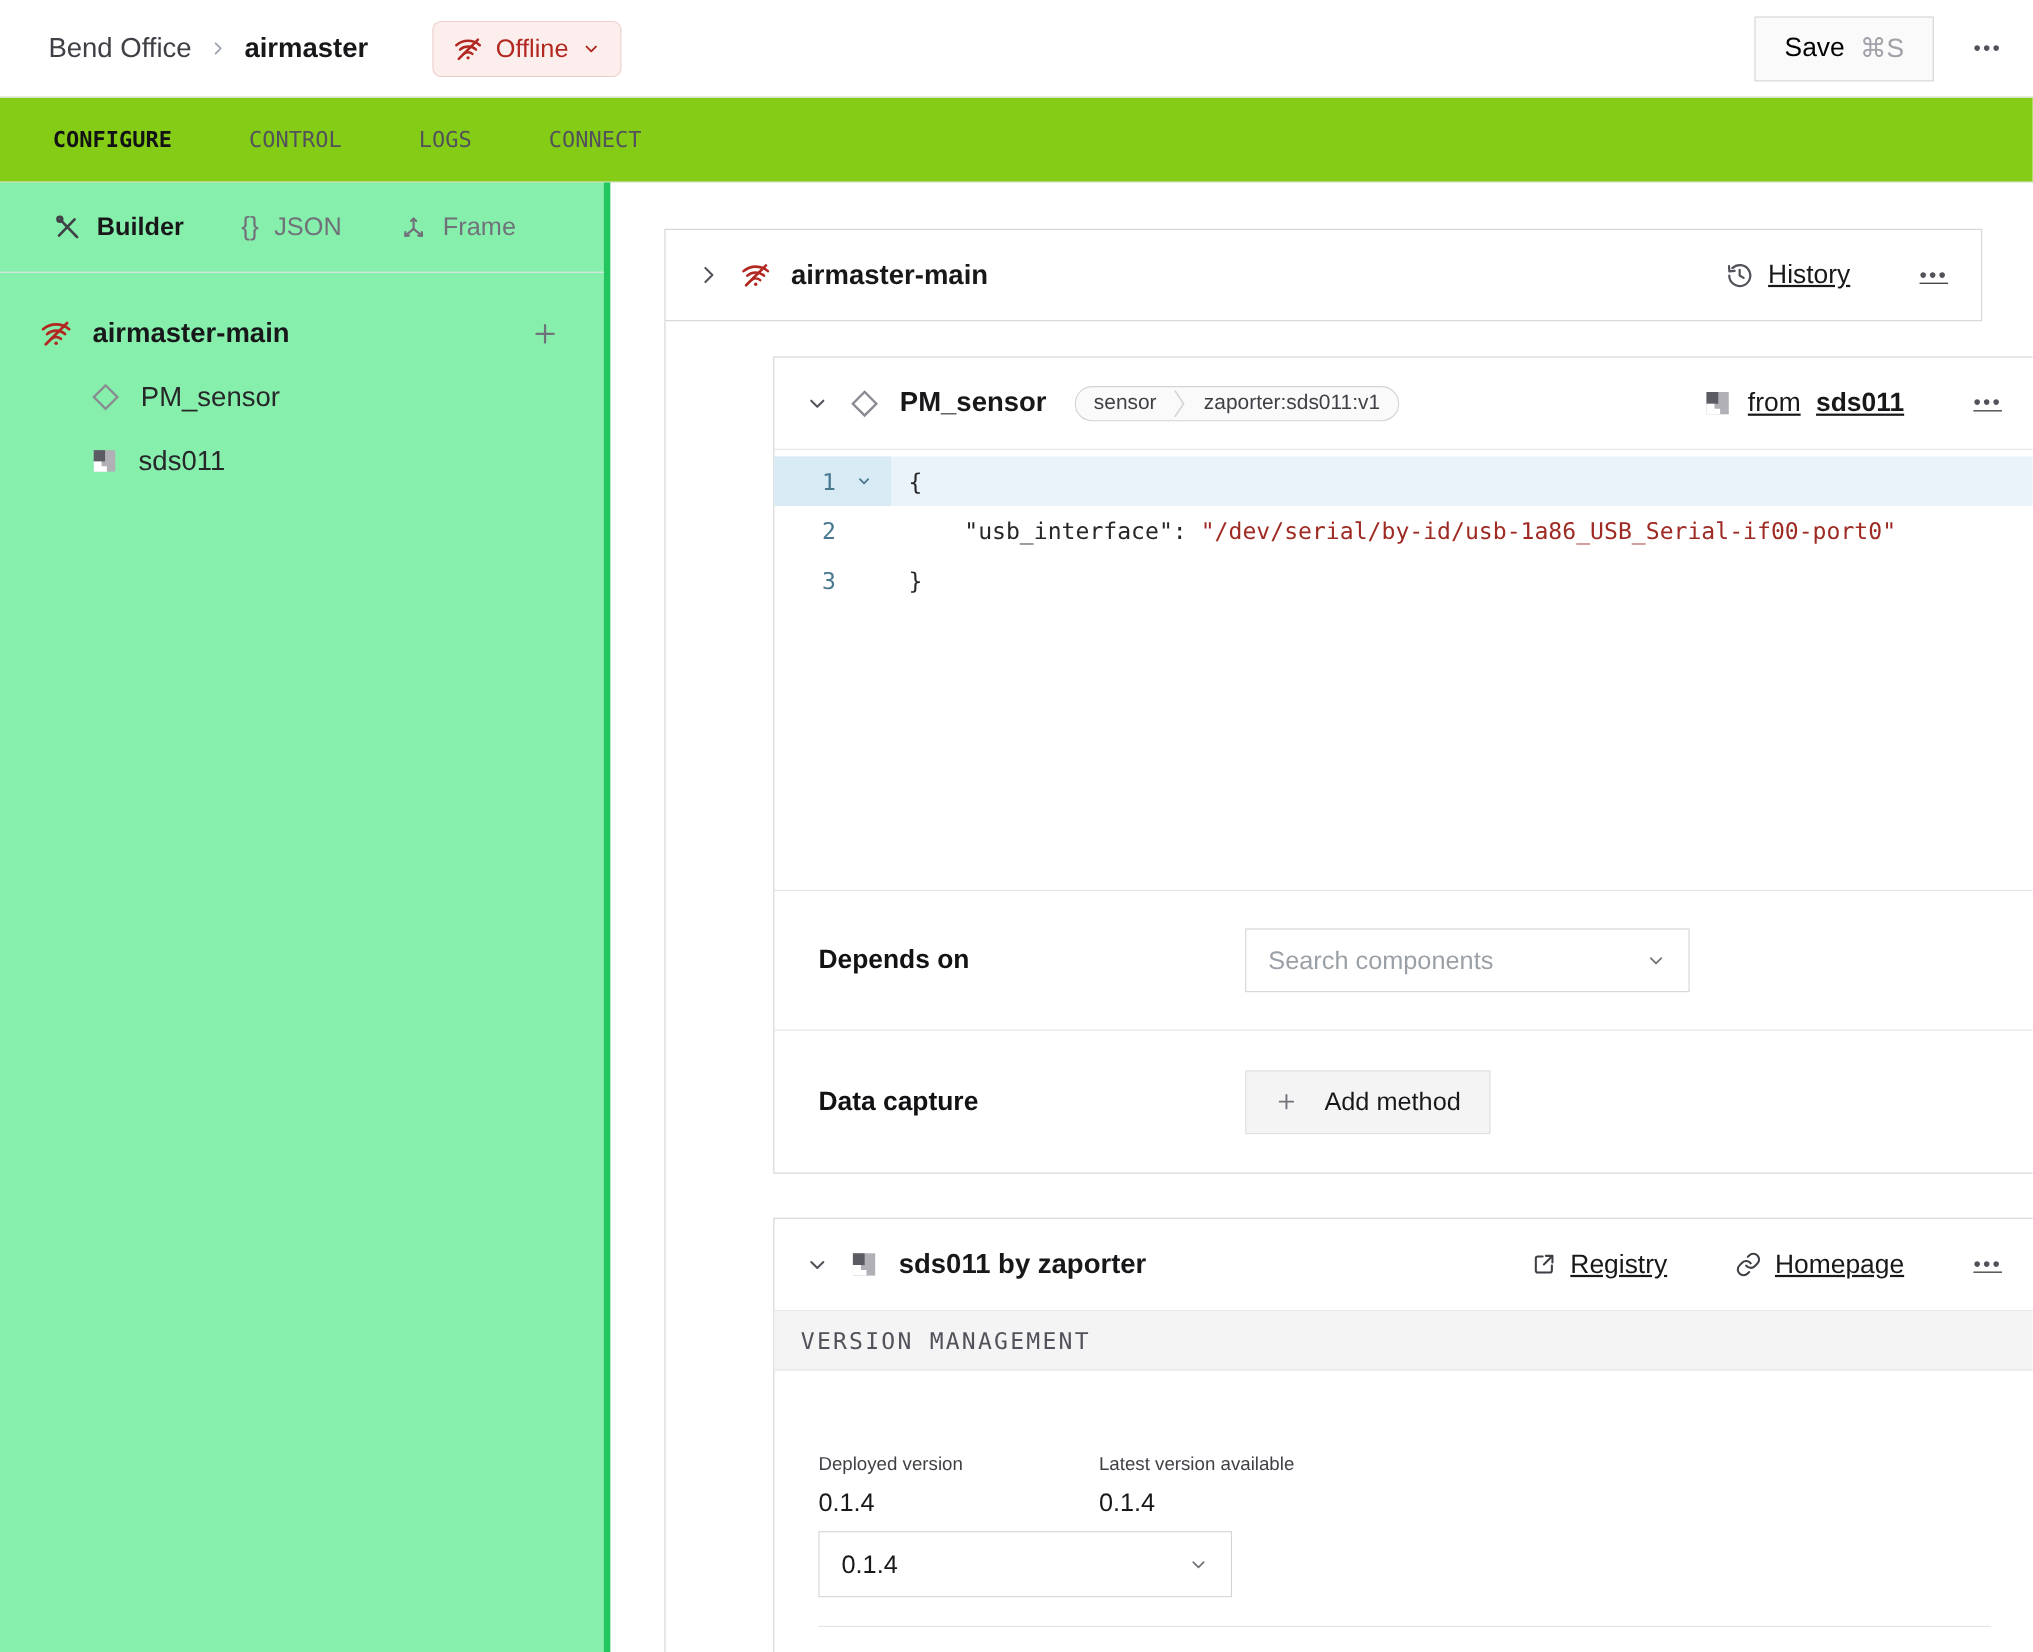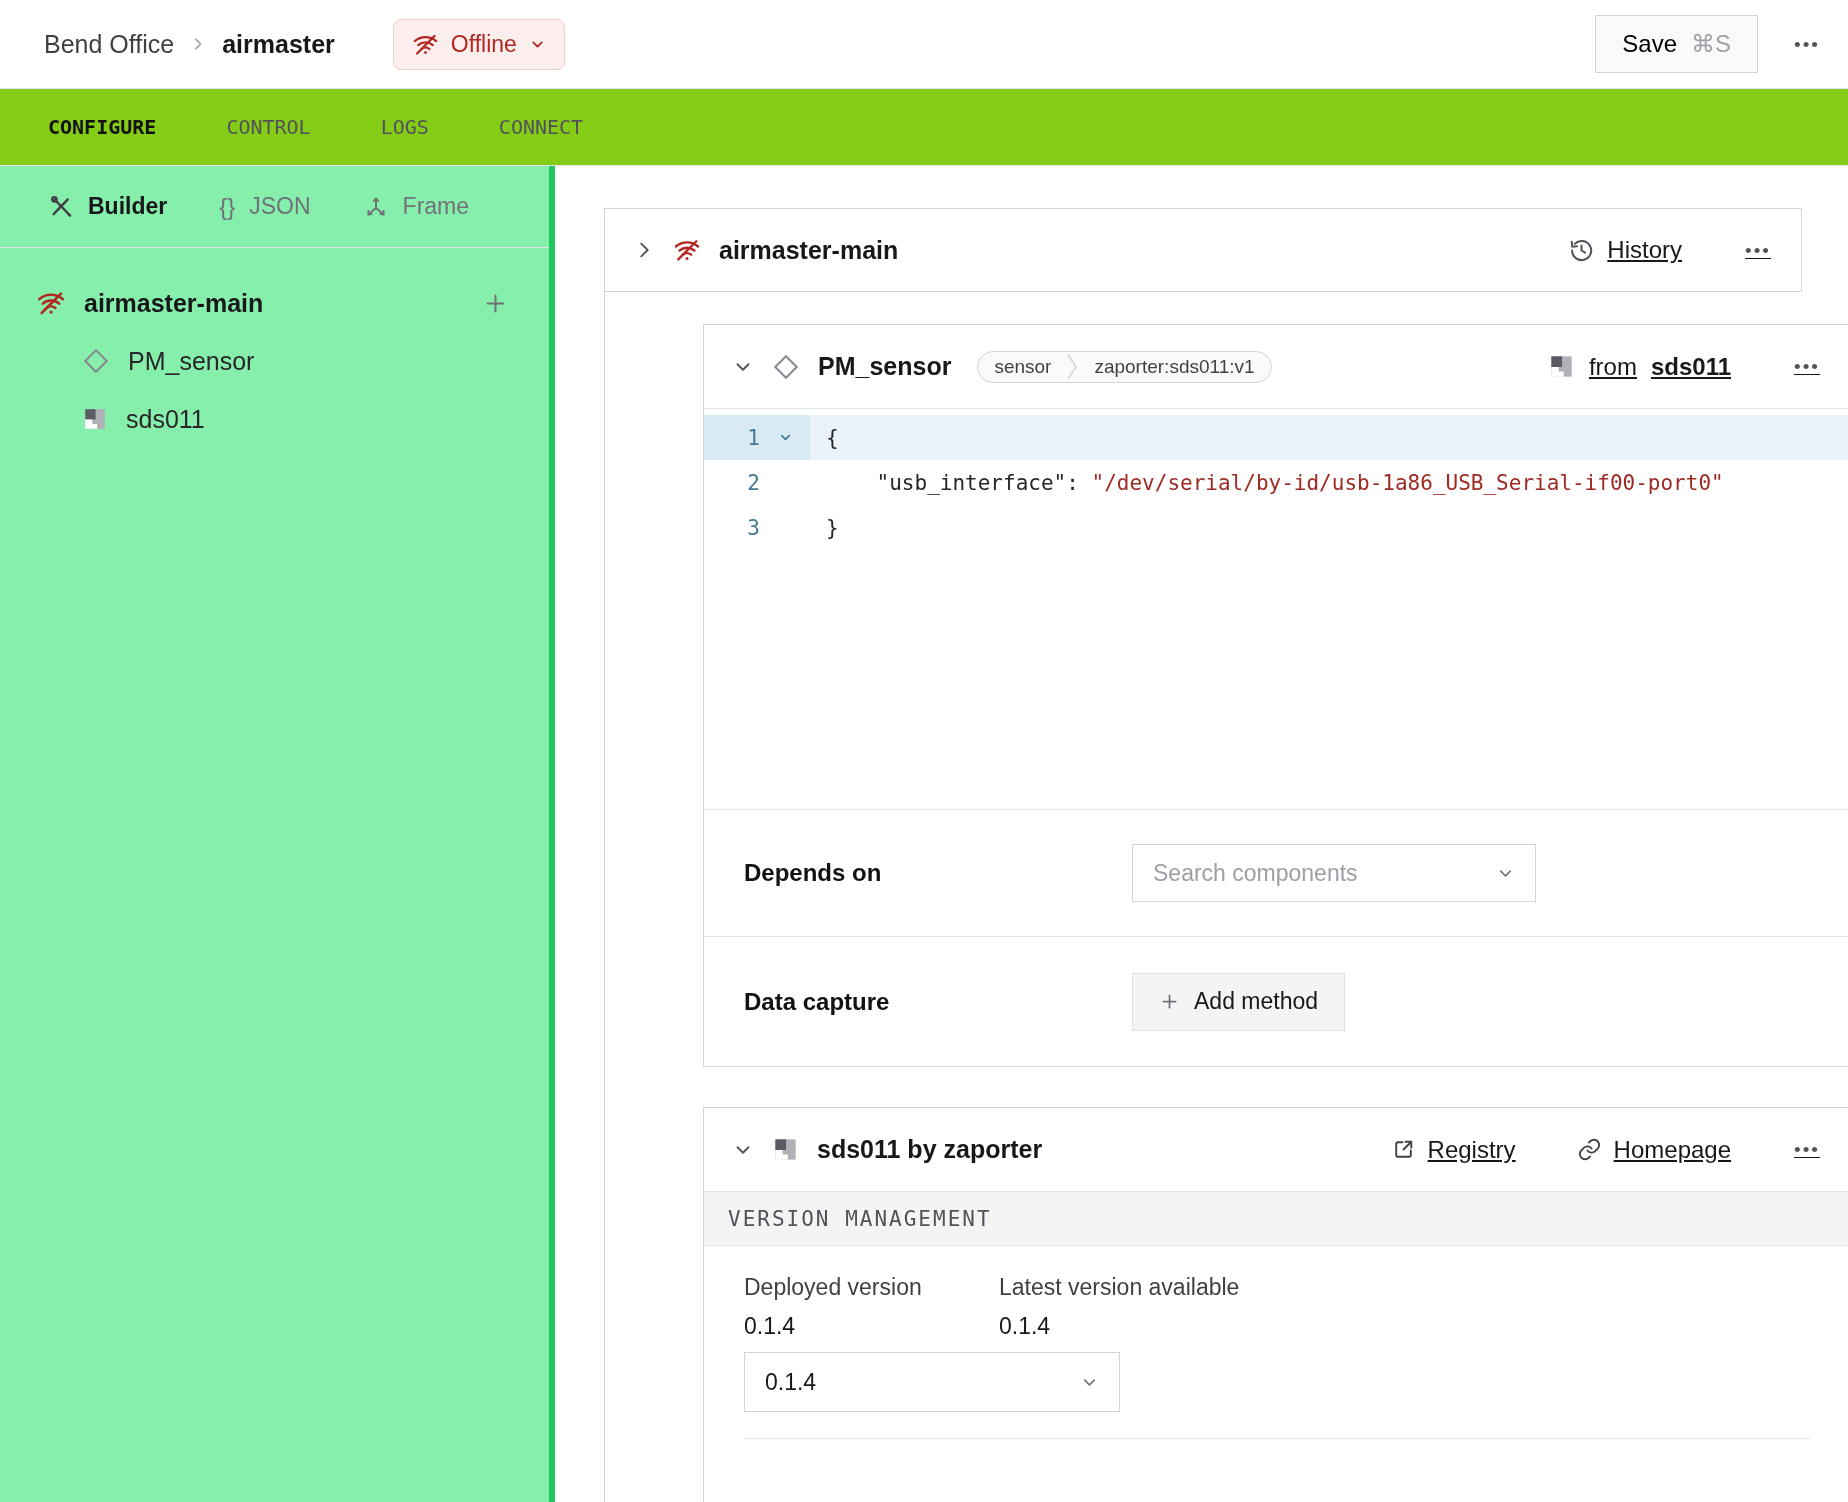--- a/index.html
+++ b/index.html
@@ -88,32 +88,32 @@
   .tok-str { color:#9e2a23; }
 
   .field-row { display:flex; align-items:center; border-top:1px solid #e4e4e7; padding:0 40px; }
   .field-row.depends { height:127px; }
   .field-row.capture { height:130px; }
   .field-label { width:388px; font-size:24px; font-weight:700; color:#121215; }
   .select { display:flex; align-items:center; width:404px; height:58px; border:1px solid #d4d4d8;
     padding:0 20px; font-size:23px; color:#18181b; cursor:pointer; background:#fff; }
   .select .placeholder { color:#9aa0a6; }
   .select .chev { margin-left:auto; display:flex; color:#71717a; }
-  .add-btn { display:flex; align-items:center; gap:14px; height:58px; padding:0 26px;
+  .add-btn { display:flex; align-items:center; gap:24px; height:58px; padding:0 26px;
     background:#f4f4f5; border:1px solid #e0e0e3; font-size:23px; color:#18181b;
     font-family:inherit; cursor:pointer; }
 
   
   .vm-bar { height:54px; background:#f4f4f5; border-bottom:1px solid #e4e4e7; display:flex;
     align-items:center; padding:0 24px; font-family:"DejaVu Sans Mono", monospace;
     font-size:21px; letter-spacing:2px; color:#52525b; }
   .vm-content { padding:28px 40px 0 40px; }
   .vm-row { display:flex; }
   .vm-col1 { width:255px; }
-  .vm-label { font-size:23px; color:#3f3f46; }
+  .vm-label { font-size:17px; color:#3f3f46;margin-top:47px; }
   .vm-value { font-size:23px; color:#18181b; margin-top:12px; }
   .vm-row2 { margin-top:34px; }
   .vm-col-pin { width:417px; }
   .vm-selects { display:flex; margin-top:12px; gap:18px; }
   .sel-pin { width:399px; height:60px; }
   .sel-ver { width:376px; height:60px; }
   .vm-divider { margin-top:26px; border-top:1px solid #e4e4e7; }
 
   
   .scroll-thumb { position:absolute; left:1805px; top:1240px; width:9px; height:250px;

